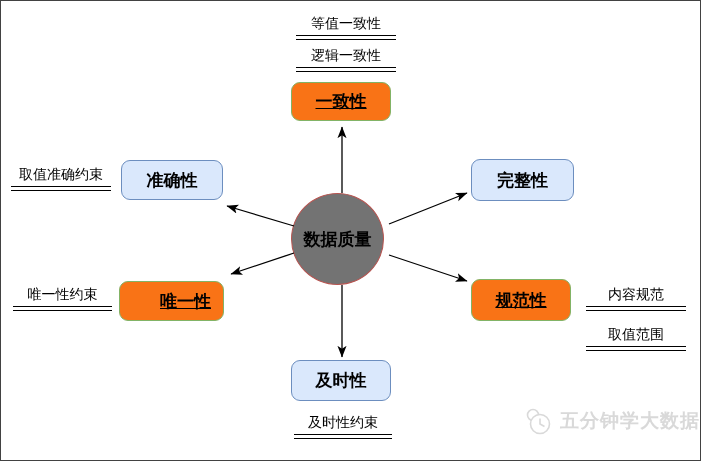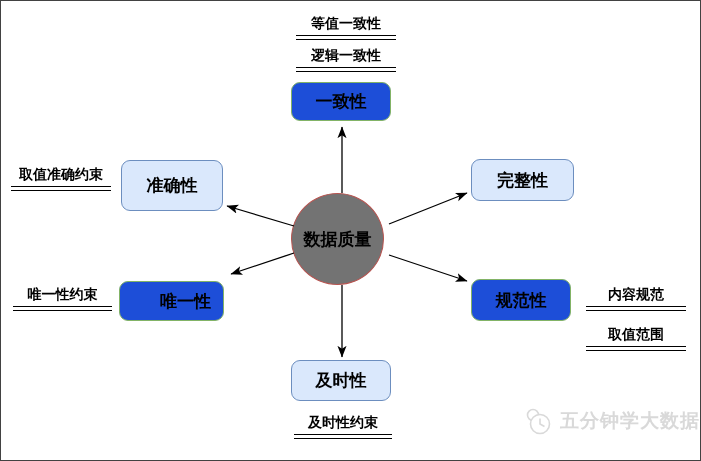--- a/index.html
+++ b/index.html
@@ -18,43 +18,43 @@
   }
   .node-box{
     position:absolute;
     box-sizing:border-box;
     display:flex;align-items:center;justify-content:center;
     border-radius:9px;
     font-size:17px;font-weight:bold;color:#000;
     z-index:2;
   }
   .box-blue{background:#dae8fc;border:1.5px solid #6c8ebf;}
-  .box-green{background:#1d4ed8;border:1.5px solid #82b366;}
+  .box-green{background:#f97316;border:1.5px solid #82b366;text-decoration:underline;}
   .center-circle{
     position:absolute;left:290px;top:192px;width:93px;height:92px;
     box-sizing:border-box;
     background:#737373;border:1.5px solid #b85450;border-radius:50%;
     display:flex;align-items:center;justify-content:center;
     font-size:17px;font-weight:bold;color:#000;
     z-index:2;
   }
   .sublabel{
     position:absolute;
     text-align:center;
-    font-size:14px;font-weight:bold;color:#000;
+    font-size:14px;font-weight:normal;color:#000;
     line-height:17px;
     z-index:2;
   }
   .sublabel::after{
     content:"";display:block;margin-top:3px;height:3px;
     border-top:1.5px solid #000;border-bottom:1.5px solid #000;
   }
   
   #box-consistency{left:290px;top:81px;width:100px;height:39px;}
-  #box-accuracy{left:120px;top:159px;width:102px;height:51px;}
+  #box-accuracy{left:120px;top:159px;width:102px;height:40px;}
   #box-completeness{left:470px;top:158px;width:103px;height:42px;}
   #box-uniqueness{left:118px;top:280px;width:105px;height:40px;padding-left:28px;}
   #box-normativity{left:470px;top:278px;width:100px;height:42px;}
   #box-timeliness{left:290px;top:359px;width:100px;height:41px;}
   
   #sub-consistency-1{left:295px;top:14px;width:100px;}
   #sub-consistency-2{left:295px;top:46px;width:100px;}
   #sub-accuracy-1{left:10px;top:165px;width:100px;}
   #sub-completeness-1{left:583px;top:165px;width:98px;}
   #sub-normativity-1{left:585px;top:246px;width:100px;}

